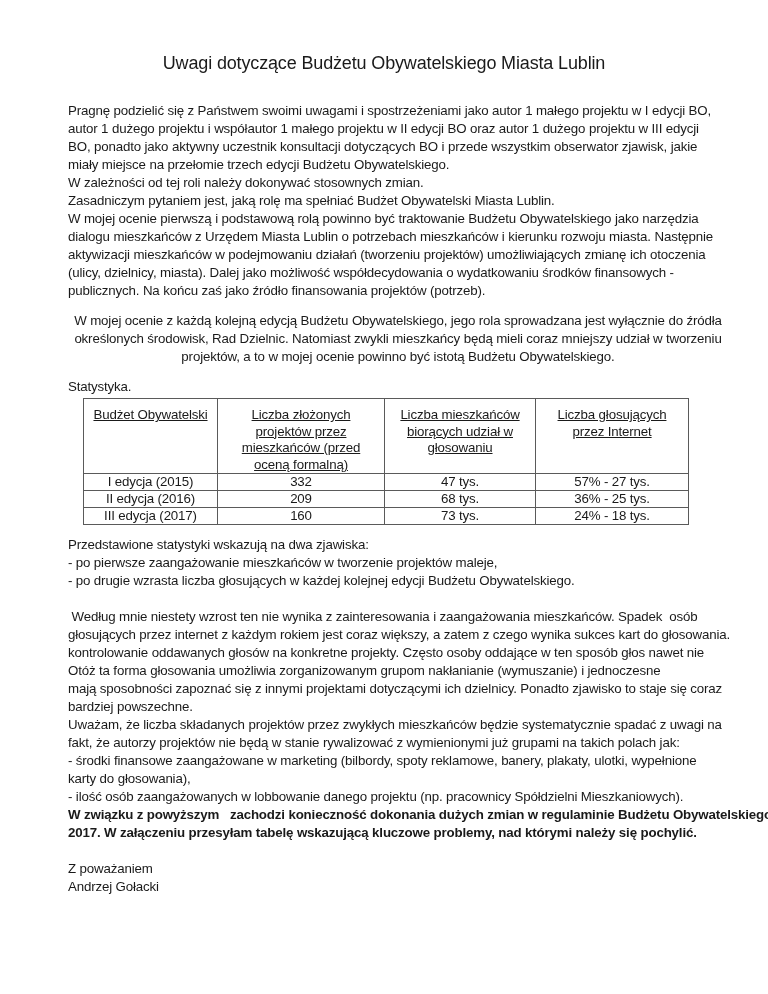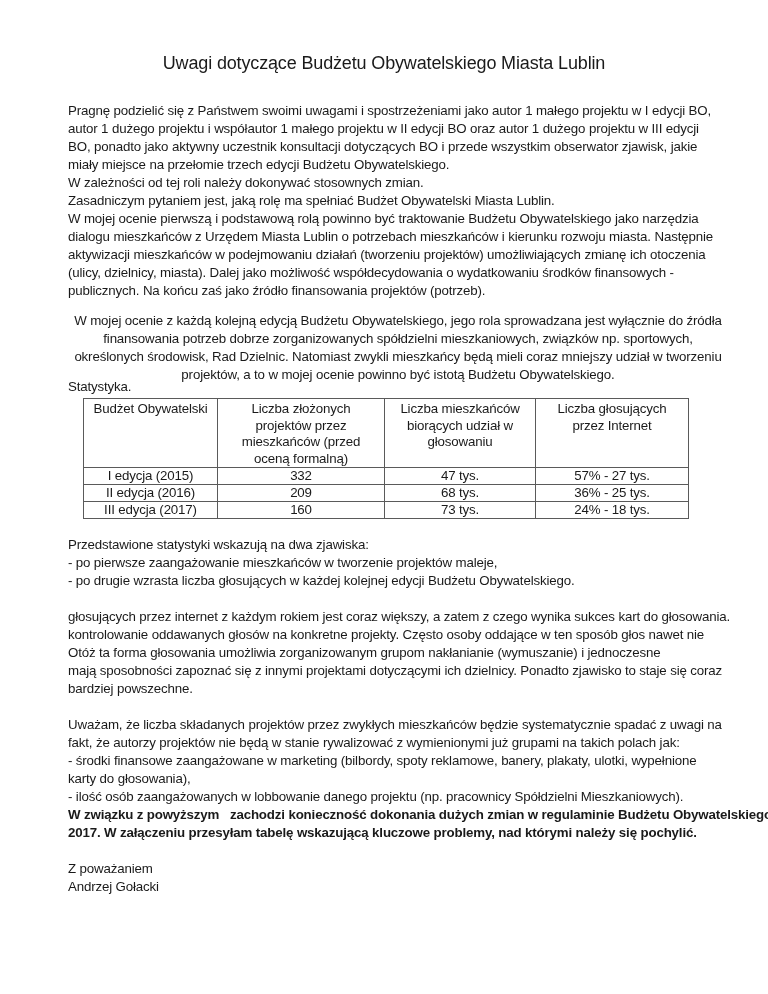--- a/index.html
+++ b/index.html
@@ -48,21 +48,22 @@
     .stats-table th,
     .stats-table td {
       border: 1px solid #5a5a5a;
       text-align: center;
       padding: 0 2px;
       font-weight: normal;
       vertical-align: top;
     }
     .stats-table th {
       height: 64px;
-      padding-top: 2px;
+      padding-top: 8px;
+      text-decoration: underline;
     }
     .stats-table td {
       height: 16px;
       line-height: 16px;
     }
     .col1 { width: 129px; }
     .col2 { width: 162px; }
     .col3 { width: 146px; }
     .col4 { width: 148px; }
     .hline { display: block; white-space: nowrap; }
@@ -84,21 +85,20 @@
   <span class="line">Zasadniczym pytaniem jest, jaką rolę ma spełniać Budżet Obywatelski Miasta Lublin.</span>
   <span class="line">W mojej ocenie pierwszą i podstawową rolą powinno być traktowanie Budżetu Obywatelskiego jako narzędzia</span>
   <span class="line">dialogu mieszkańców z Urzędem Miasta Lublin o potrzebach mieszkańców i kierunku rozwoju miasta.  Następnie</span>
   <span class="line">aktywizacji mieszkańców w podejmowaniu działań (tworzeniu projektów) umożliwiających zmianę ich otoczenia</span>
   <span class="line">(ulicy, dzielnicy, miasta). Dalej jako możliwość współdecydowania o wydatkowaniu środków finansowych -</span>
   <span class="line">publicznych. Na końcu zaś jako źródło finansowania projektów (potrzeb).</span>
 </p>
 
 <p class="para" style="top:300px;text-align:center;">
   <span class="line">W mojej ocenie z każdą kolejną edycją Budżetu Obywatelskiego, jego rola sprowadzana jest wyłącznie do źródła</span>
-  <span class="line">finansowania potrzeb dobrze zorganizowanych spółdzielni mieszkaniowych, związków np. sportowych,</span>
   <span class="line">określonych środowisk, Rad Dzielnic. Natomiast zwykli mieszkańcy będą mieli coraz mniejszy udział w tworzeniu</span>
   <span class="line">projektów, a to w mojej ocenie powinno być istotą Budżetu Obywatelskiego.</span>
 </p>
 
 <p class="para" style="top:366px;">
   <span class="line">Statystyka.</span>
 </p>
 
 <table class="stats-table">
   <thead>
@@ -145,20 +145,21 @@
   </tbody>
 </table>
 
 <p class="para" style="top:524px;">
   <span class="line">Przedstawione statystyki wskazują na dwa zjawiska:</span>
   <span class="line">- po pierwsze zaangażowanie mieszkańców w tworzenie projektów maleje,</span>
   <span class="line">- po drugie wzrasta liczba głosujących w każdej kolejnej edycji Budżetu Obywatelskiego.</span>
 </p>
 
 <p class="para" style="top:596px;">
+  <span class="line" style="white-space:pre;"> Według mnie niestety wzrost ten nie wynika z zainteresowania i zaangażowania mieszkańców. Spadek  osób</span>
   <span class="line">głosujących przez internet z każdym rokiem jest coraz większy, a zatem z czego wynika sukces kart do głosowania.</span>
   <span class="line">kontrolowanie oddawanych głosów na konkretne projekty. Często osoby oddające w ten sposób głos nawet nie</span>
   <span class="line">Otóż ta forma głosowania umożliwia zorganizowanym grupom nakłanianie (wymuszanie) i jednoczesne</span>
   <span class="line">mają sposobności zapoznać się z innymi projektami dotyczącymi ich dzielnicy. Ponadto zjawisko to staje się coraz</span>
   <span class="line">bardziej powszechne.</span>
 </p>
 
 <p class="para" style="top:704px;">
   <span class="line">Uważam, że liczba składanych projektów przez zwykłych mieszkańców  będzie systematycznie spadać z uwagi na</span>
   <span class="line">fakt, że autorzy projektów nie będą w stanie rywalizować z wymienionymi już grupami na takich polach jak:</span>

